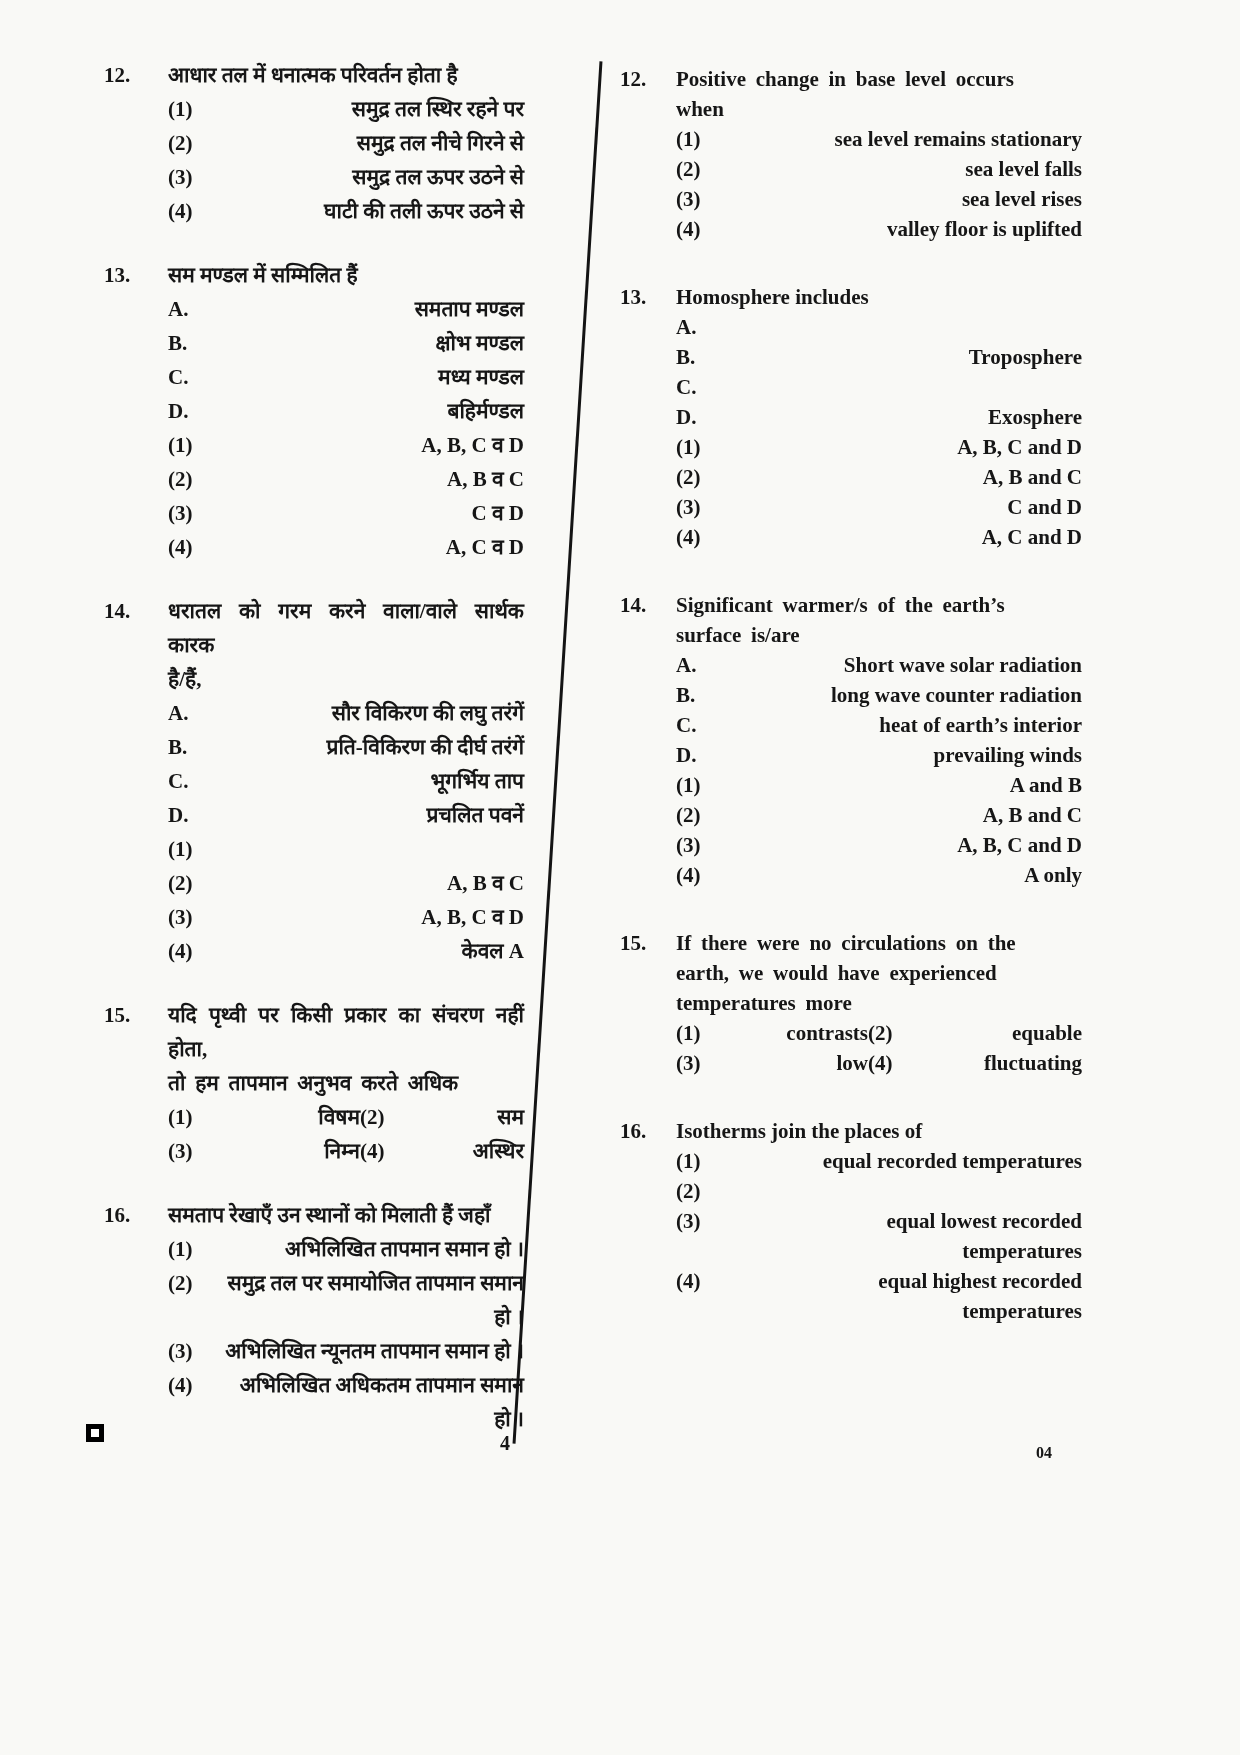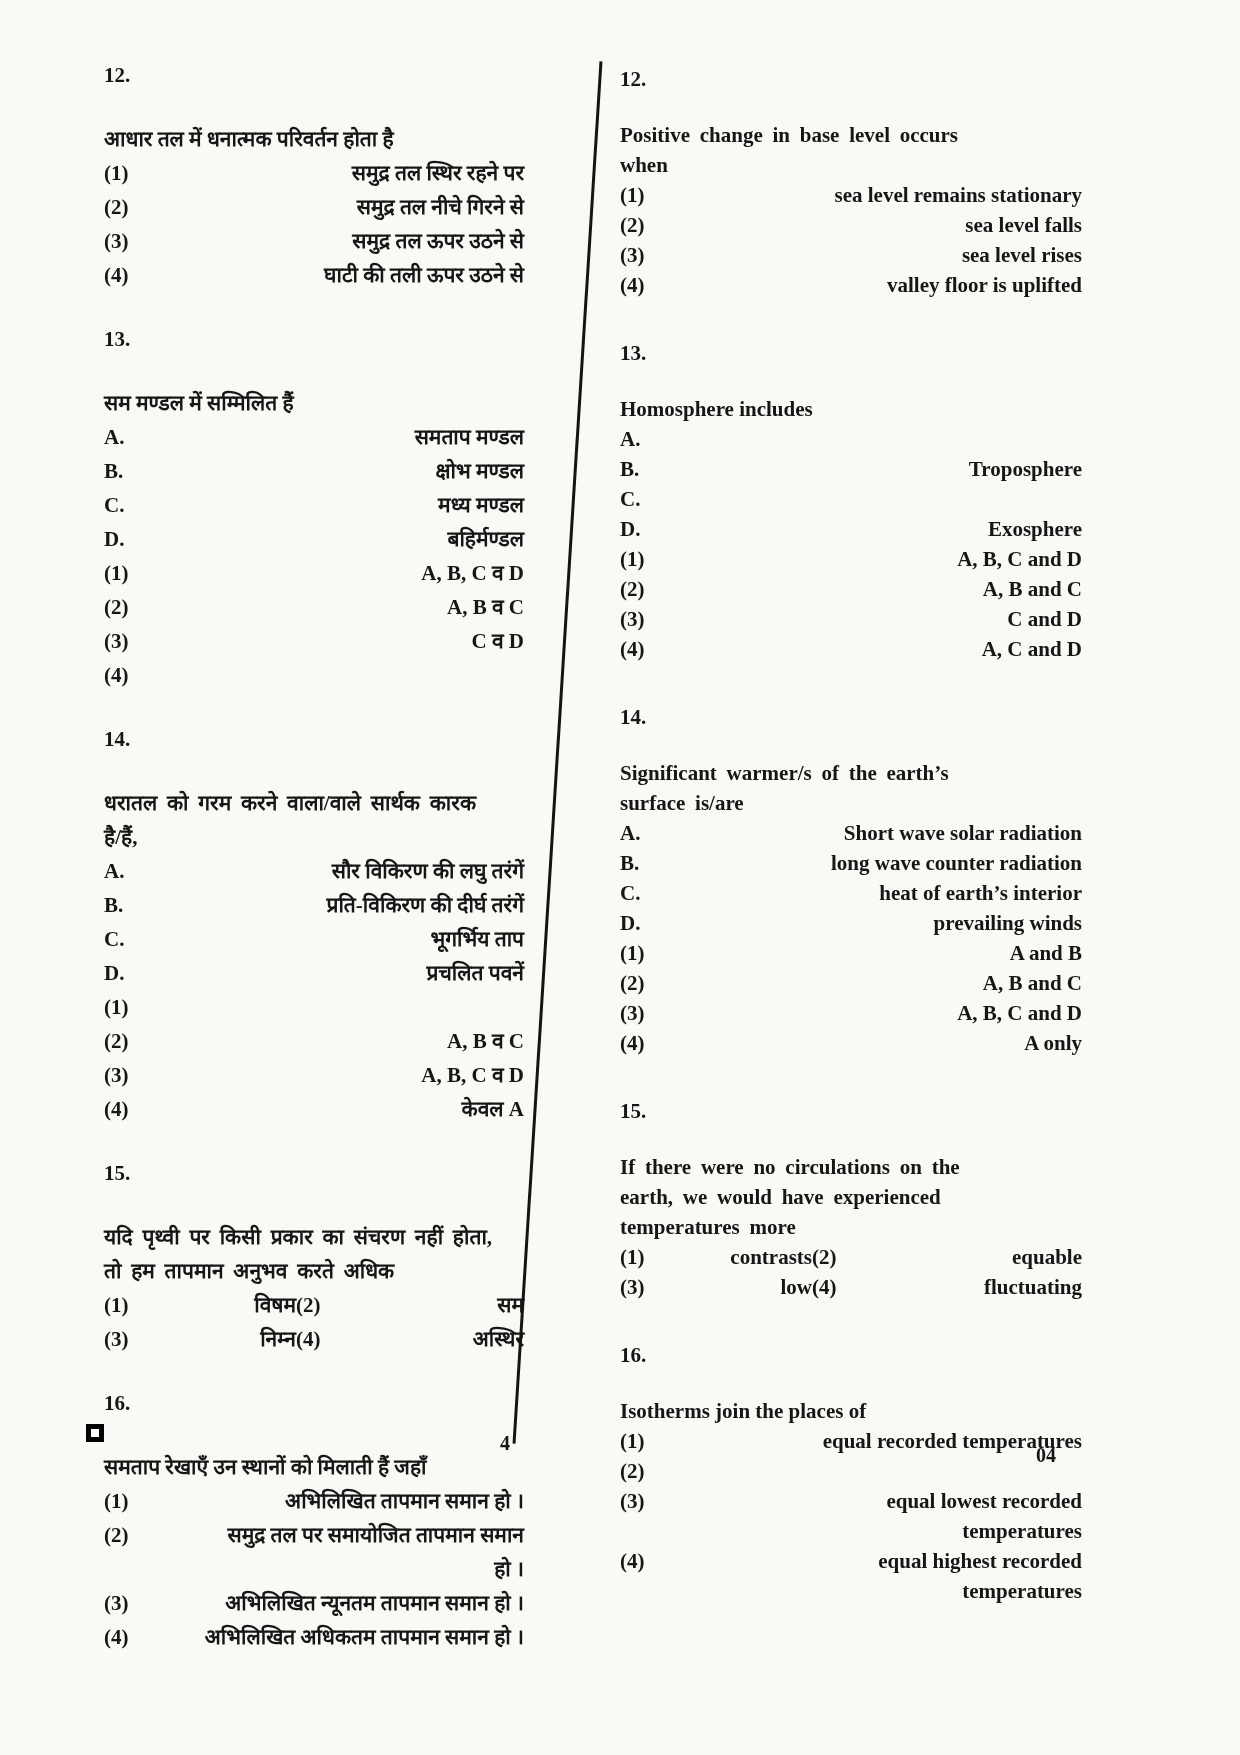--- a/index.html
+++ b/index.html
@@ -7,21 +7,21 @@
     position:relative;
     width:1240px;height:1755px;
     background:#f9f9f6;
     font-family:"Liberation Serif", serif;
     color:#161616;
     overflow:hidden;
   }
   .col{position:absolute;}
   .col-left{left:104px;top:58px;width:420px;font-size:21px;line-height:34px;}
   .col-right{left:620px;top:64px;width:462px;font-size:21px;line-height:30px;}
-  .question{display:flex;flex-direction:column;}
+  .question{display:flex;}
   .col-left .question{margin-bottom:30px;}
   .col-right .question{margin-bottom:38px;}
   .q-num{flex:0 0 64px;font-weight:bold;}
   .col-right .q-num{flex:0 0 56px;}
   .q-rest{flex:1;min-width:0;font-weight:bold;}
   .q-text{white-space:pre-line;text-align:justify;}
   .q-text.multiline{word-spacing:4.5px;}
   .row{display:flex;}
   .row .label{flex:0 0 52px;}
   .row.item .label{flex:0 0 46px;}
@@ -34,21 +34,21 @@
   .footer-square{
     position:absolute;left:86px;top:1424px;
     width:8px;height:8px;border:5px solid #000;background:#fff;
   }
   .page-num-center{
     position:absolute;left:500px;top:1432px;
     font-weight:bold;font-size:20px;font-family:"Liberation Serif",serif;
   }
   .page-num-right{
     position:absolute;left:1036px;top:1444px;
-    font-weight:bold;font-size:20px;font-family:"Liberation Serif",serif;
+    font-weight:bold;font-size:16px;font-family:"Liberation Serif",serif;
   }
 </style>
 </head>
 <body>
 
 <div class="page">
   <div class="col col-left" id="col-left">
       <div class="question">
         <span class="q-num">12.</span>
         <div class="q-rest">
@@ -98,20 +98,21 @@
           <div class="row option">
             <span class="label">(2)</span>
             <div class="text">A, B व C</div>
           </div>
           <div class="row option">
             <span class="label">(3)</span>
             <div class="text">C व D</div>
           </div>
           <div class="row option">
             <span class="label">(4)</span>
+            <div class="text">A, C व D</div>
           </div>
         </div>
       </div>
       <div class="question">
         <span class="q-num">14.</span>
         <div class="q-rest">
           <div class="q-text multiline">धरातल को गरम करने वाला/वाले सार्थक कारक
 है/हैं,</div>
           <div class="row item">
             <span class="label">A.</span>

